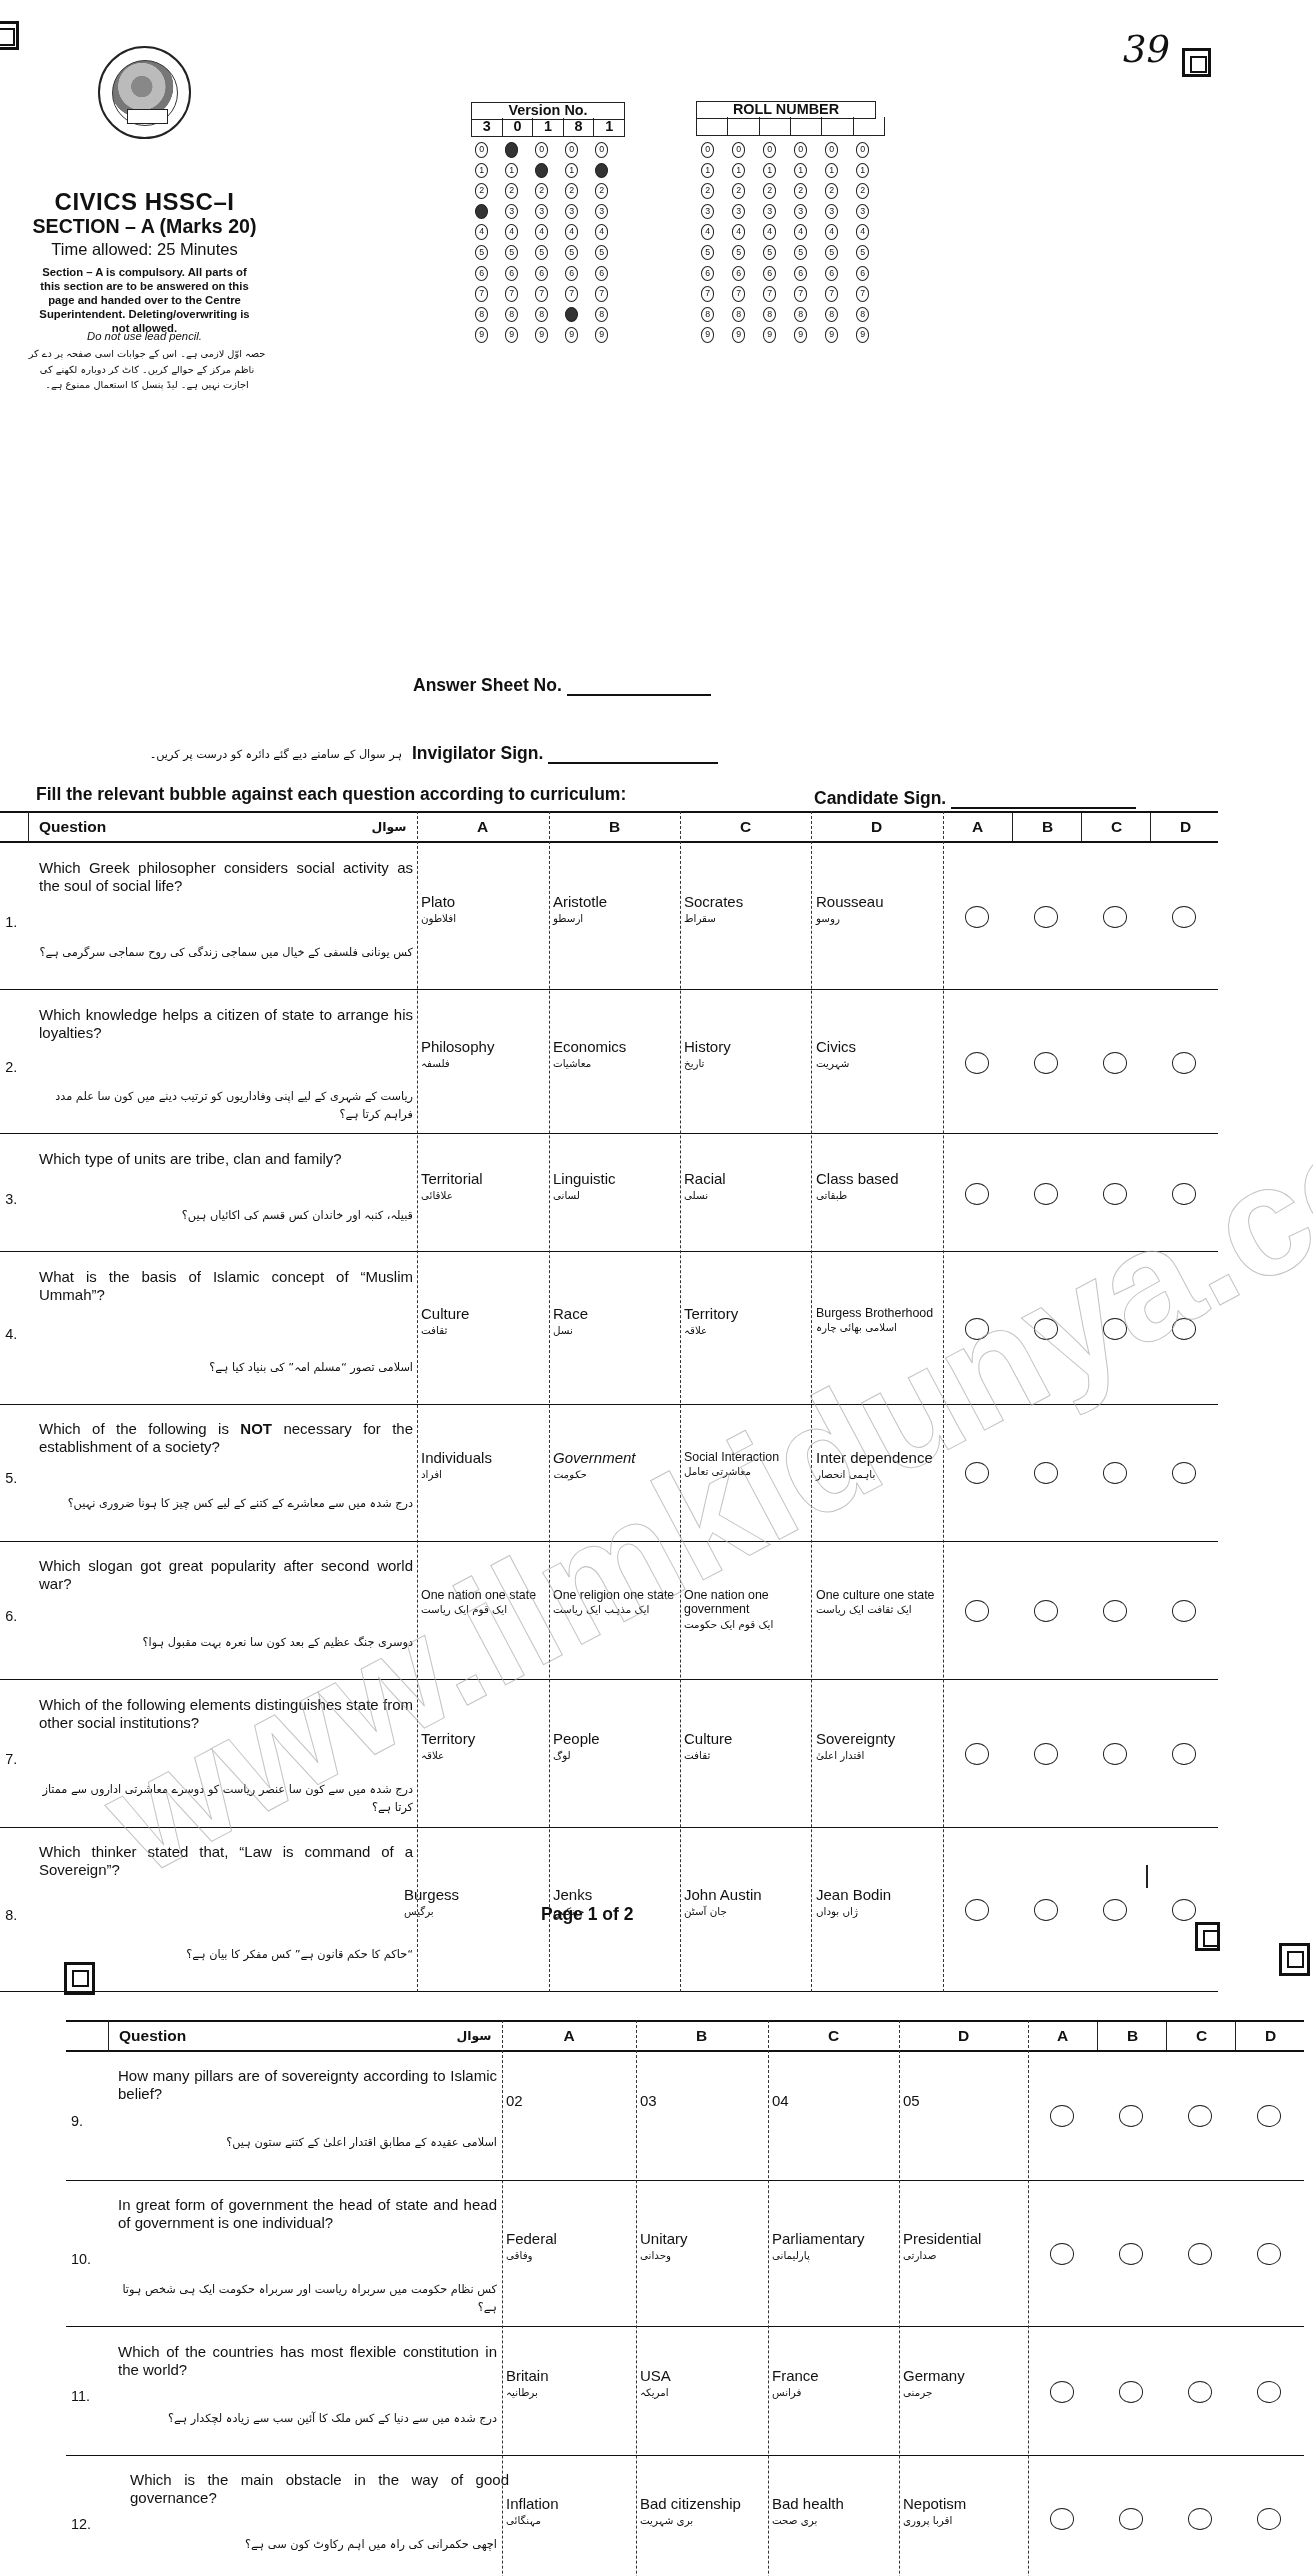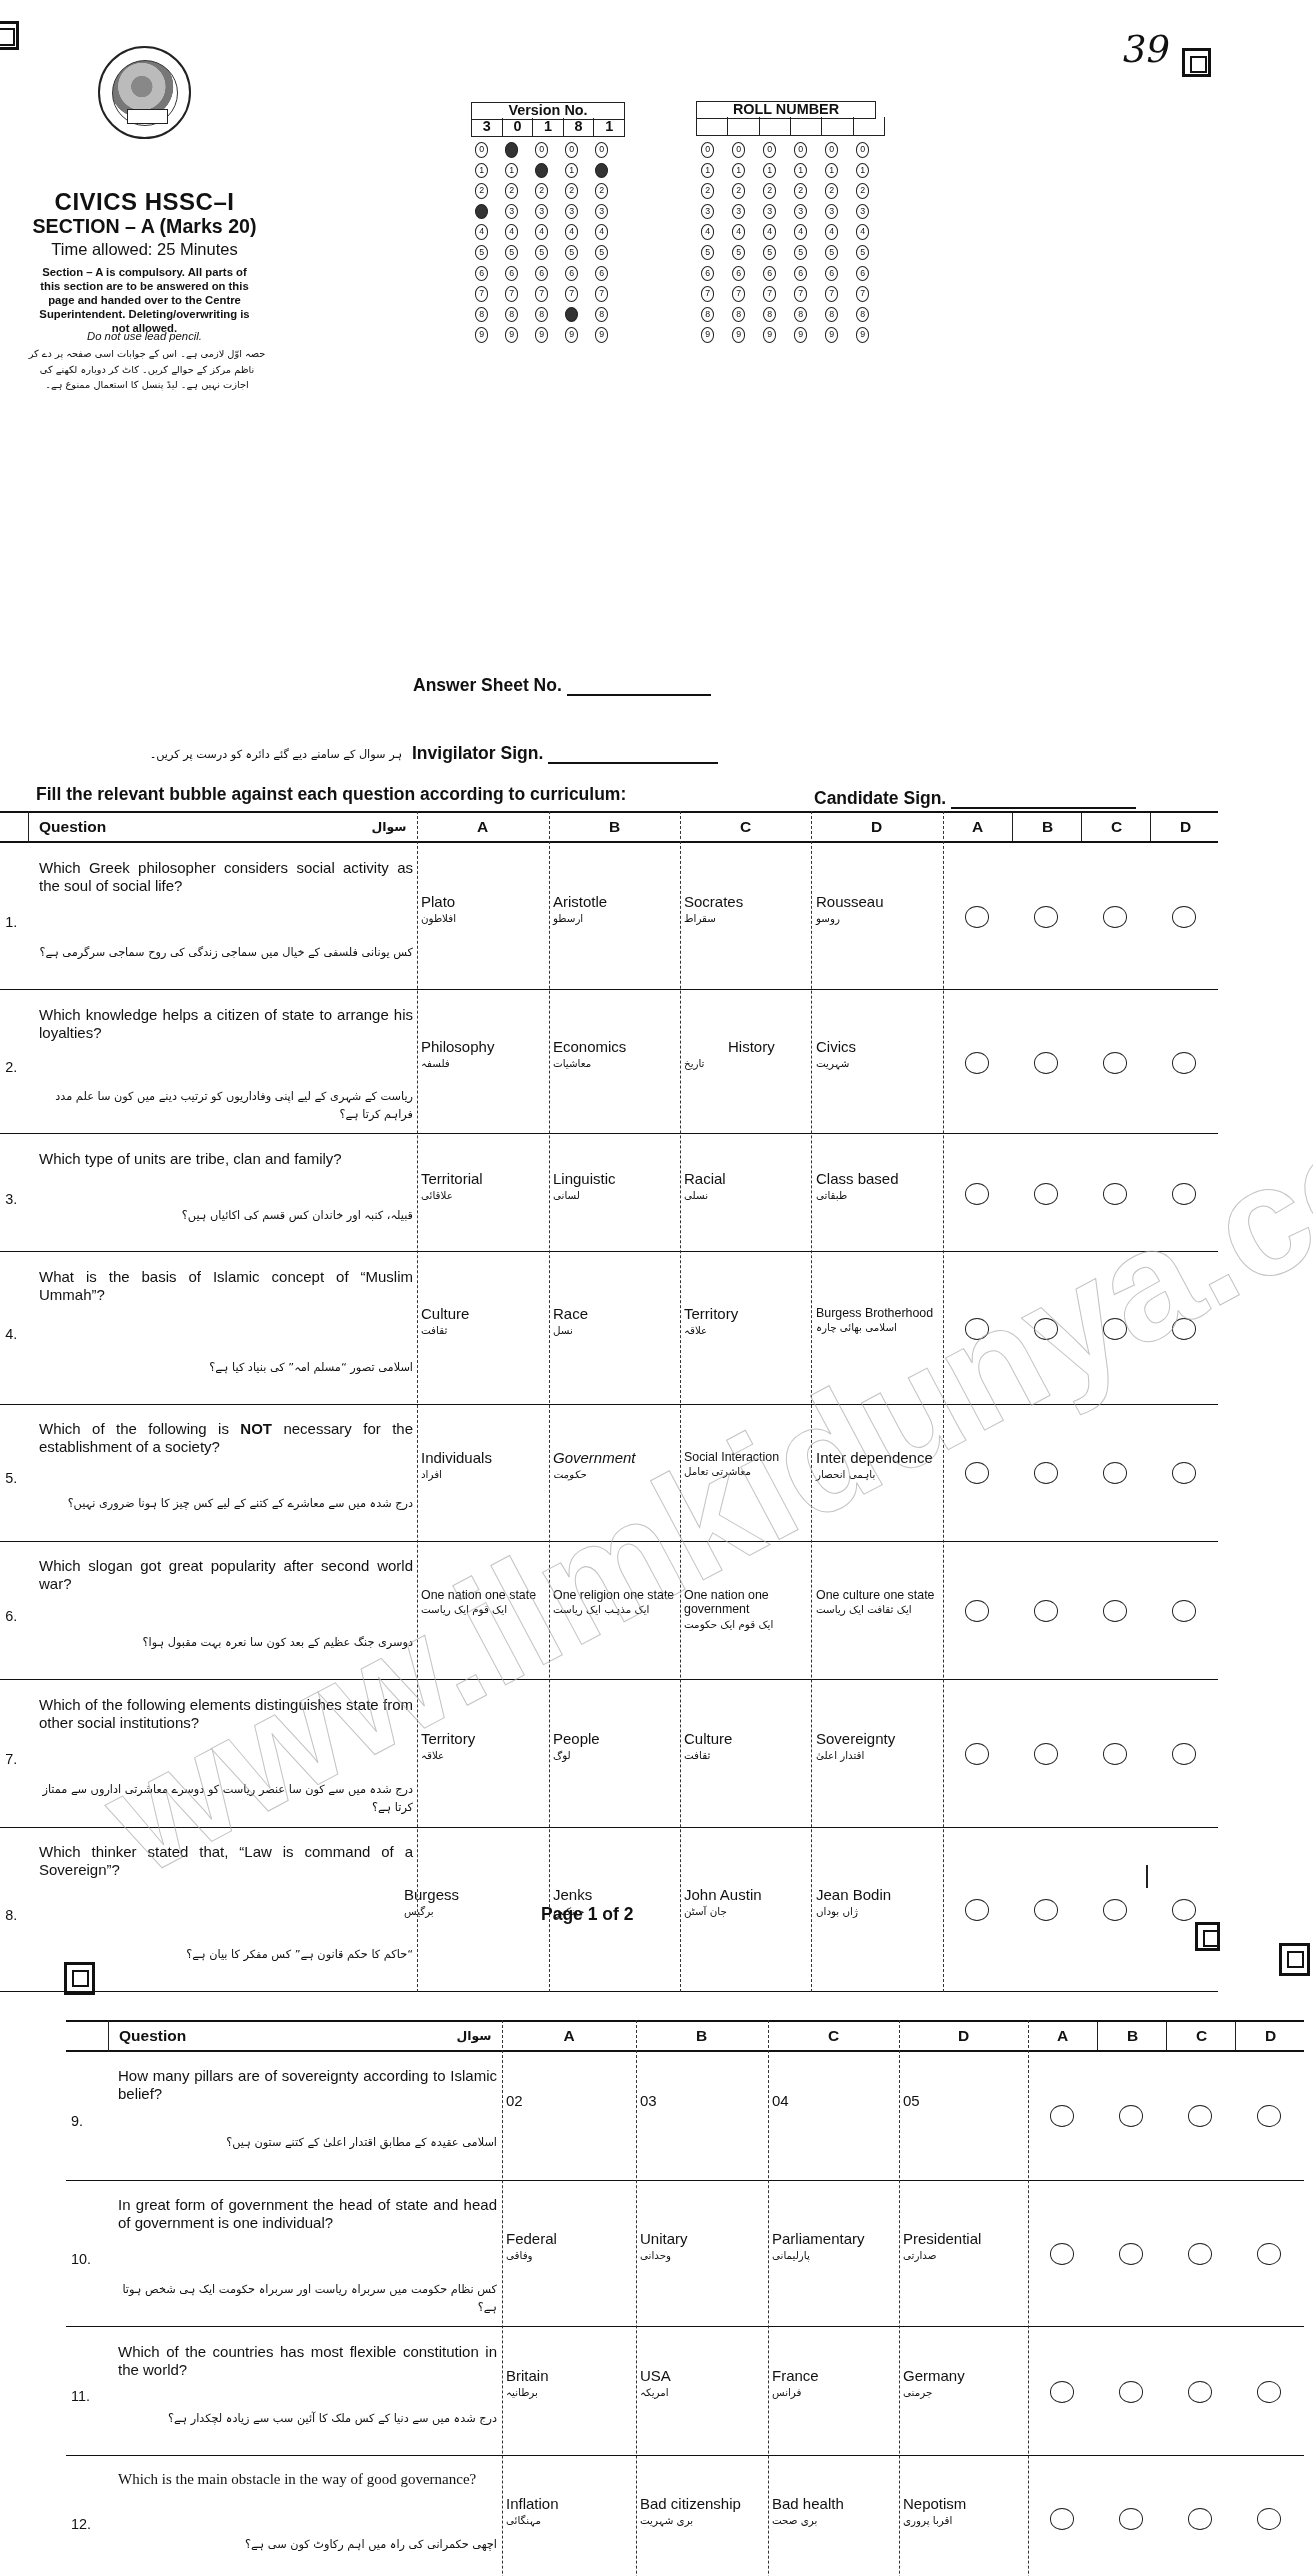--- a/index.html
+++ b/index.html
@@ -262,21 +262,21 @@
       <span style="display:block;">Philosophy</span>
       <span class="optur">فلسفہ</span>
     </div>
     <div class="ans" style="left:965px;top:1052px;"></div>
     <div class="opt" style="left:553px;top:1039px;width:124px;">
       <span style="display:block;">Economics</span>
       <span class="optur">معاشیات</span>
     </div>
     <div class="ans" style="left:1034px;top:1052px;"></div>
     <div class="opt" style="left:684px;top:1039px;width:124px;">
-      <span style="display:block;margin-left:44px;">History</span>
+      <span style="display:block;">History</span>
       <span class="optur">تاریخ</span>
     </div>
     <div class="ans" style="left:1103px;top:1052px;"></div>
     <div class="opt" style="left:816px;top:1039px;width:124px;">
       <span style="display:block;">Civics</span>
       <span class="optur">شہریت</span>
     </div>
     <div class="ans" style="left:1172px;top:1052px;"></div>
     <div class="row" style="left:0px;top:1134px;width:1218px;height:118px;"></div>
     <div class="qnum" style="left:5.2px;top:1191px;">3.</div>
@@ -512,21 +512,21 @@
       <span class="optur">فرانس</span>
     </div>
     <div class="ans" style="left:1188px;top:2381px;"></div>
     <div class="opt" style="left:903px;top:2368px;width:122px;">
       <span style="display:block;">Germany</span>
       <span class="optur">جرمنی</span>
     </div>
     <div class="ans" style="left:1257px;top:2381px;"></div>
     <div class="row" style="left:66px;top:2456px;width:1238px;height:126px;"></div>
     <div class="qnum" style="left:71px;top:2516px;">12.</div>
-    <div class="qtext" style="left:118px;top:2471px;width:379px;font-family:Liberation Serif, serif;">Which is the main obstacle in the way of good governance?</div>
+    <div class="qtext" style="left:130px;top:2471px;width:379px;">Which is the main obstacle in the way of good governance?</div>
     <div class="qur urdu" style="left:118px;top:2536px;width:379px;">اچھی حکمرانی کی راہ میں اہم رکاوٹ کون سی ہے؟</div>
     <div class="opt" style="left:506px;top:2496px;width:127px;">
       <span style="display:block;">Inflation</span>
       <span class="optur">مہنگائی</span>
     </div>
     <div class="ans" style="left:1050px;top:2508px;"></div>
     <div class="opt" style="left:640px;top:2496px;width:124px;">
       <span style="display:block;">Bad citizenship</span>
       <span class="optur">بری شہریت</span>
     </div>

